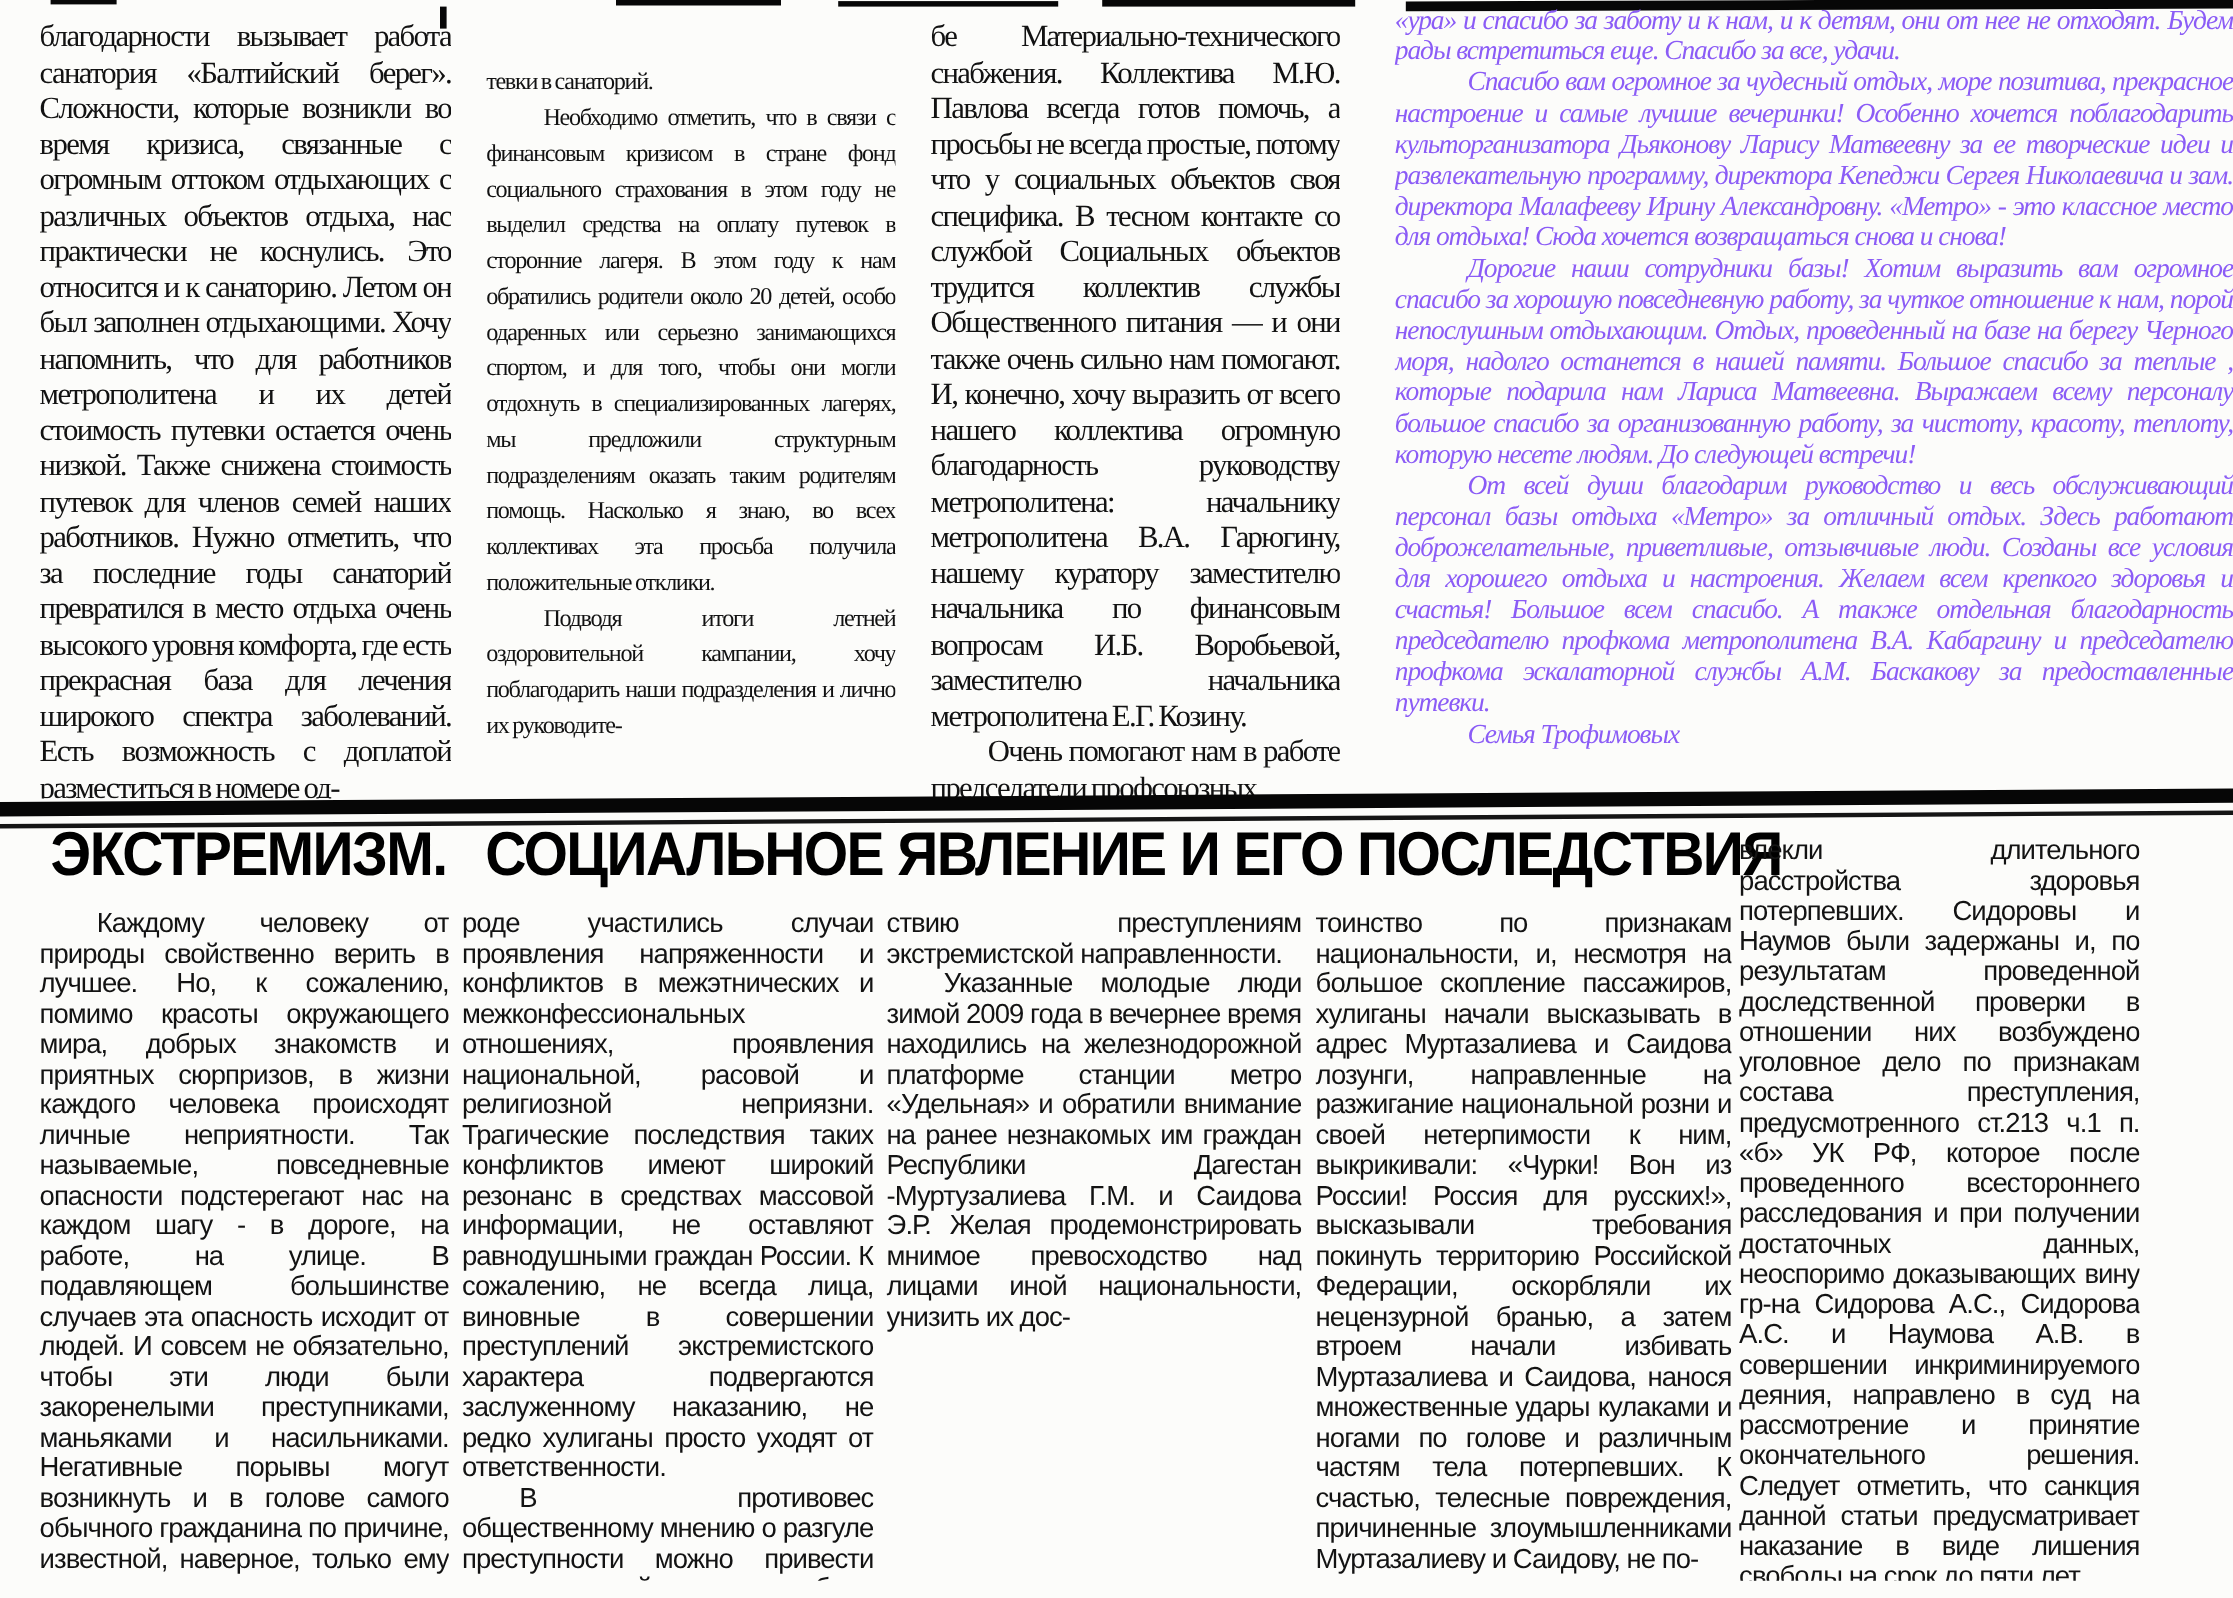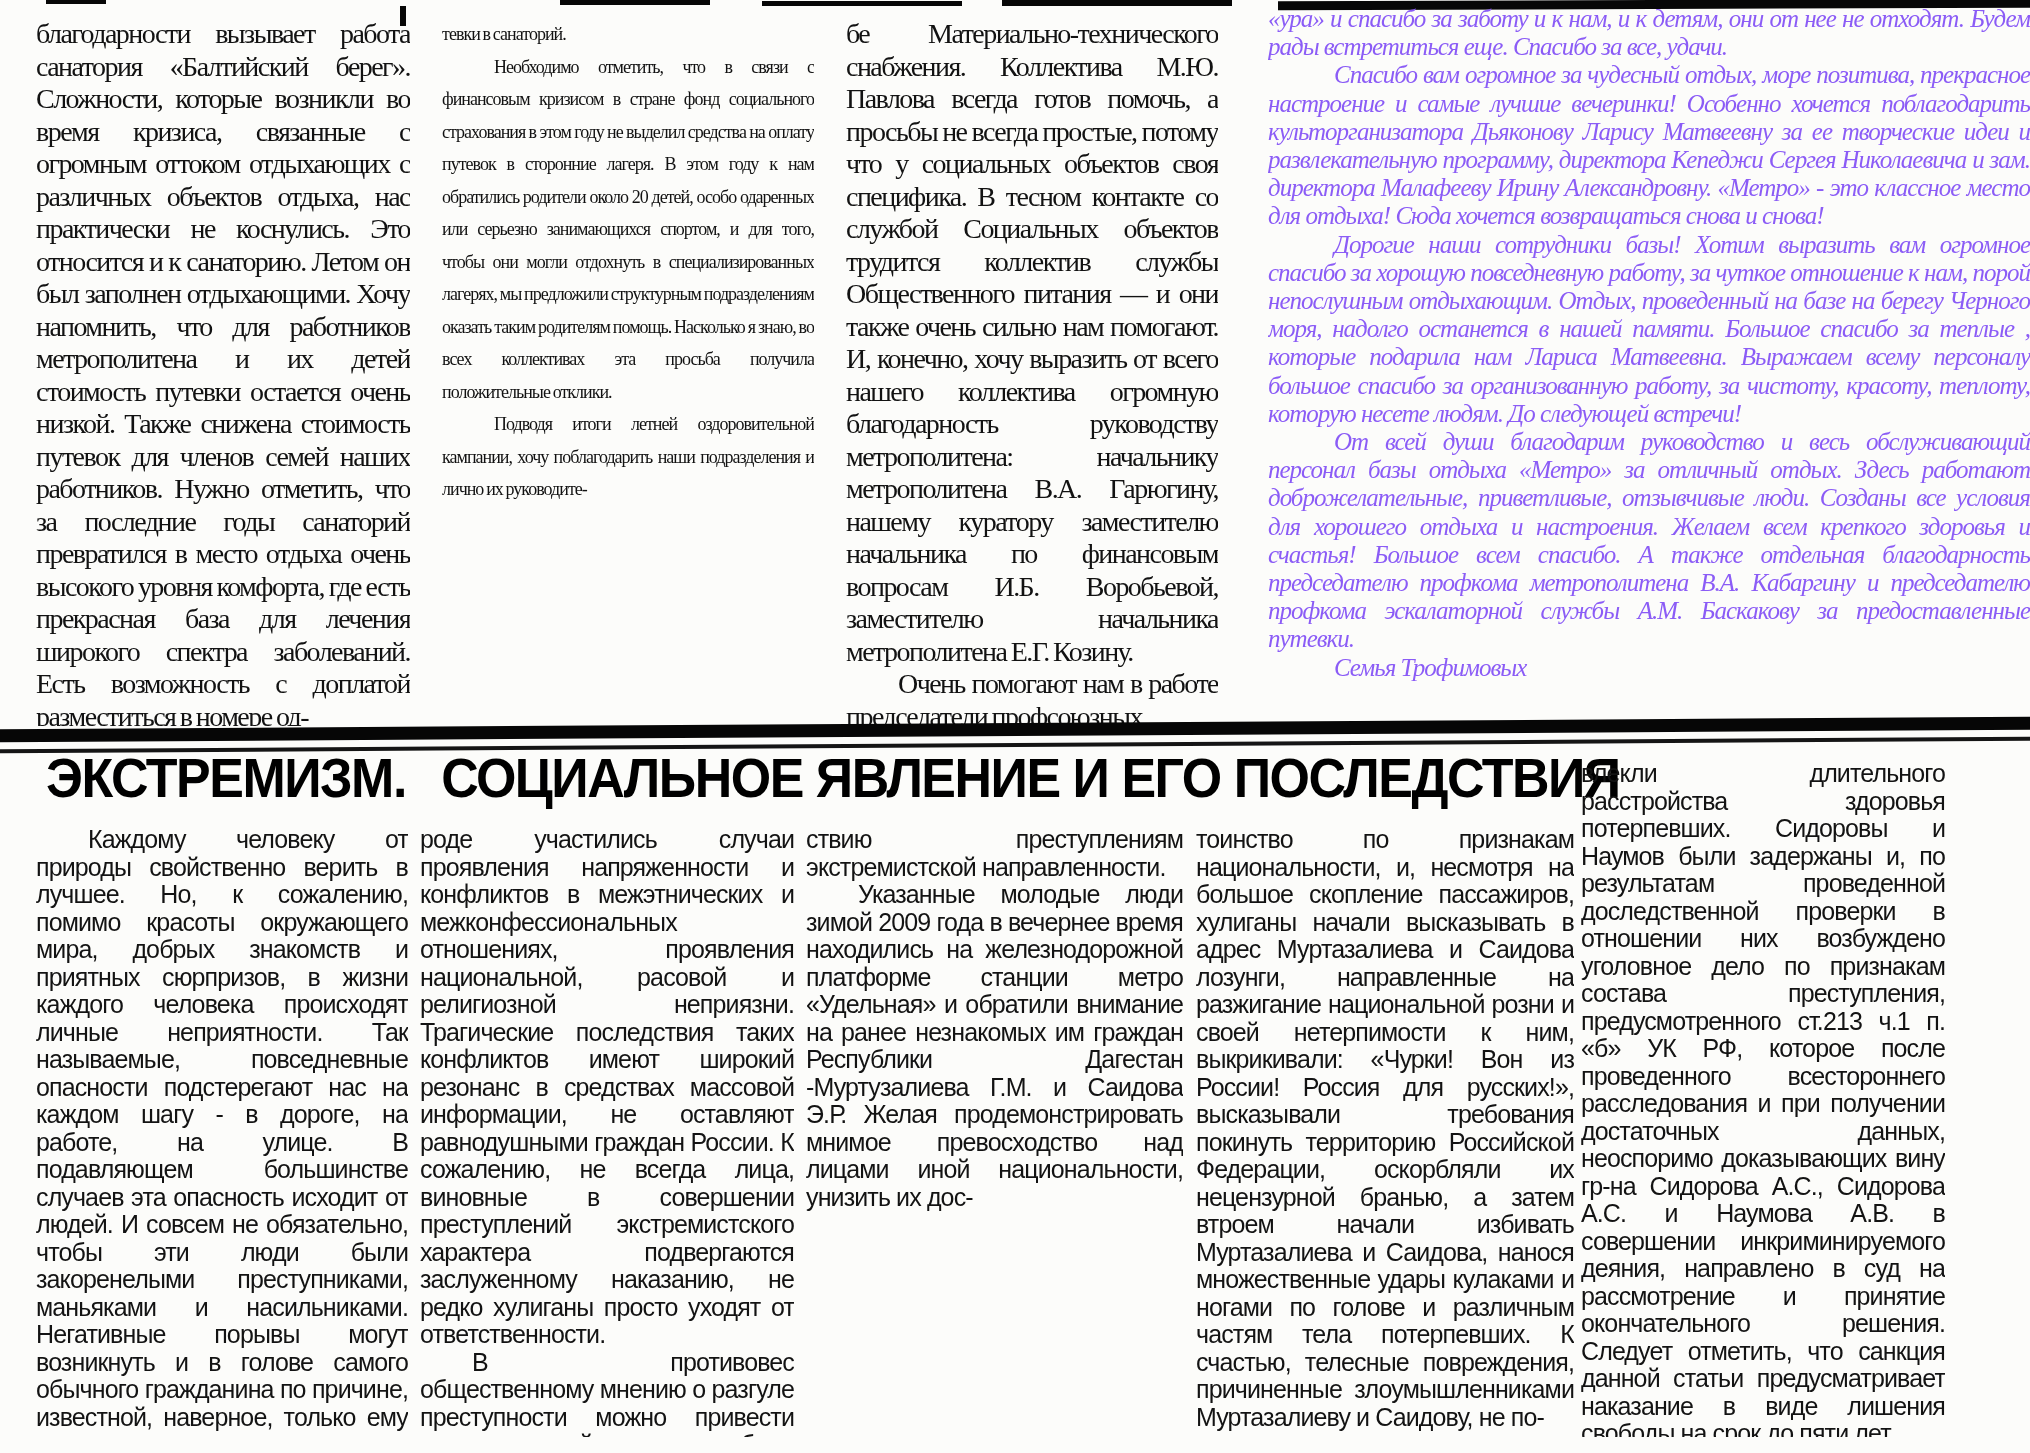--- a/index.html
+++ b/index.html
@@ -12,21 +12,21 @@
   .frag2{left:762px;top:1px;width:200px;height:5px;}
   .frag3{left:1002px;top:0;width:230px;height:6px;}
   .tick1{left:400px;top:6px;width:6px;height:20px;}
   .frag4{left:46px;top:0;width:60px;height:4px;}
 
   
   .tcol{position:absolute;top:18px;height:708px;overflow:hidden;
         font-family:"Liberation Serif",serif;font-size:28px;line-height:32.5px;
         letter-spacing:-0.055em;word-spacing:-0.04em;text-align:justify;color:#121212;}
   .tcol1{left:36px;width:374px;}
-  .tcol2{left:442px;width:372px;font-size:18px;}
+  .tcol2{left:442px;width:372px;font-size:22px;margin-top:40px;}
   .tcol3{left:846px;width:372px;}
 
   
   .letters{position:absolute;left:1268px;top:5px;width:762px;height:716px;overflow:hidden;
            font-family:"Liberation Serif",serif;font-style:italic;font-size:25px;line-height:28.2px;
            letter-spacing:-0.04em;text-align:justify;color:#8b5cf6;}
 
   .para{margin:0;}
   .indent{text-indent:52px;}
   .letters .indent{text-indent:66px;}

